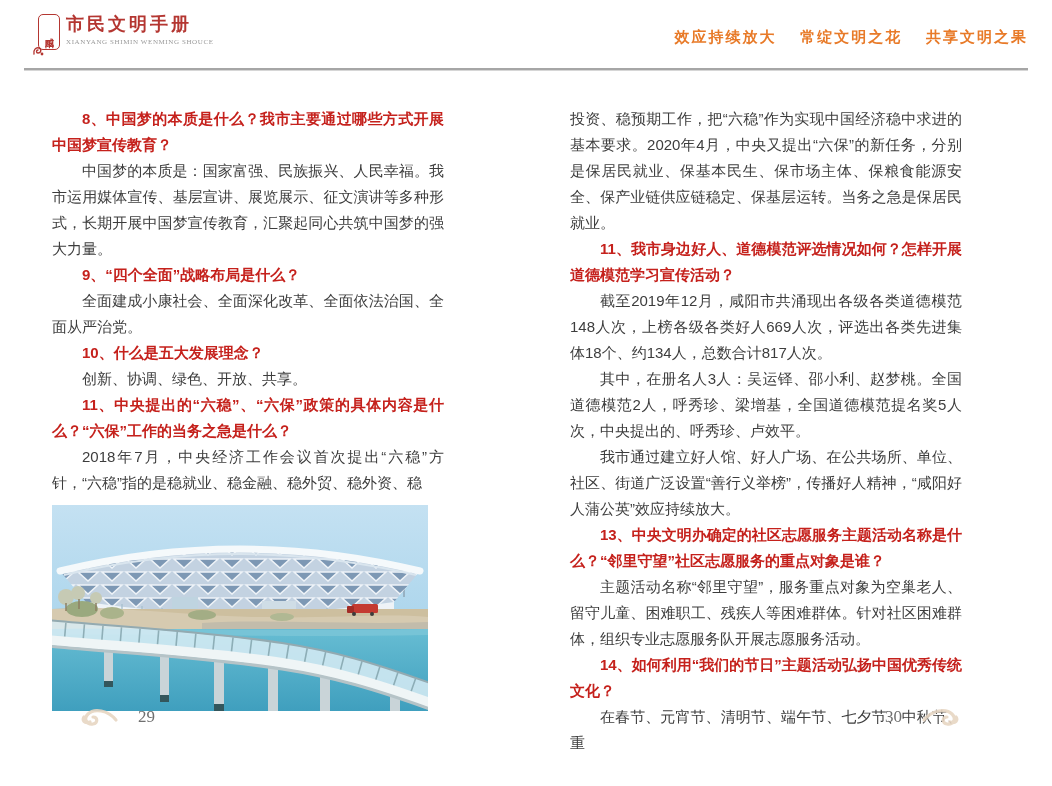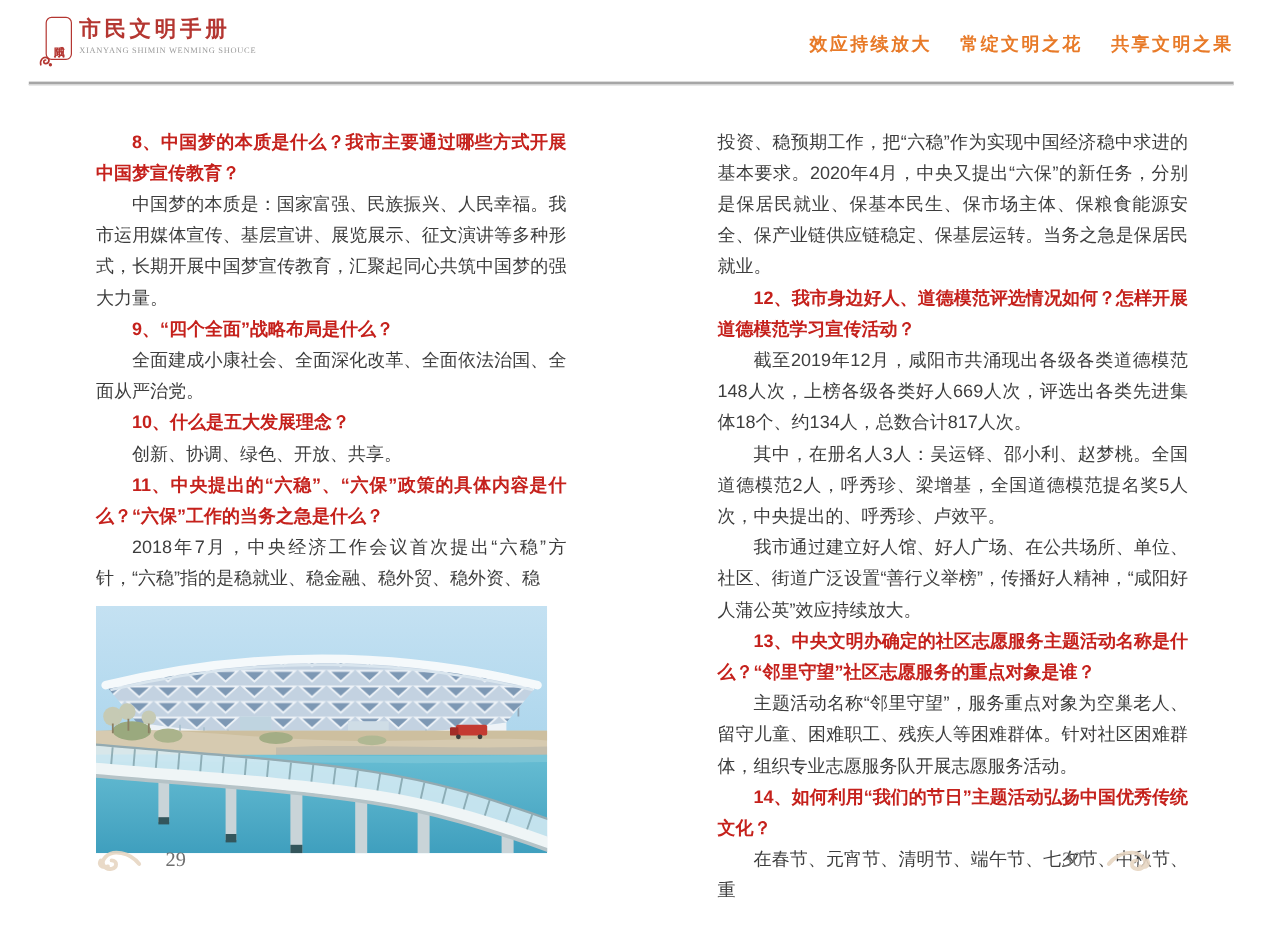--- a/index.html
+++ b/index.html
@@ -54,21 +54,21 @@
   .slogan span{margin-left:18px;}
   .slogan span:first-child{margin-left:0;}
   .rule{
     position:absolute;left:24px;top:68px;width:1004px;height:2.5px;
     background:var(--rule-gray);
     border-bottom:1px solid #d6d6d6;
   }
   
   main{
     position:absolute;left:0;top:70px;width:1052px;
-    display:flex;padding-left:80px;gap:126px;
+    display:flex;padding-left:52px;gap:126px;
     padding-top:36px;
   }
   .col{width:392px;}
   .col p{
     font-size:15px;line-height:26px;margin:0;
     text-align:justify;text-indent:2em;
   }
   .col p.h{color:var(--heading-red);font-weight:bold;}
   .col p.b{color:var(--body-ink);}
   .col p.noindent{text-indent:0;}
@@ -213,21 +213,21 @@
         <path d="M-6,115 C70,122 160,127 230,138 C282,146 322,158 378,178" fill="none" stroke="#93aab1" stroke-width="2"></path>
 
         <path d="M-6,135 C70,142 160,147 230,158 C282,166 322,178 378,198" fill="none" stroke="#eff5f6" stroke-width="10"></path>
         <path d="M-6,141 C70,148 160,153 230,164 C282,172 322,184 378,204" fill="none" stroke="#b5c3c7" stroke-width="3"></path>
       </svg>
     </figure>
   </section>
 
   <section class="col">
     <p class="b noindent">投资、稳预期工作，把“六稳”作为实现中国经济稳中求进的基本要求。2020年4月，中央又提出“六保”的新任务，分别是保居民就业、保基本民生、保市场主体、保粮食能源安全、保产业链供应链稳定、保基层运转。当务之急是保居民就业。</p>
-    <p class="h">12、我市身边好人、道德模范评选情况如何？怎样开展道德模范学习宣传活动？</p>
+    <p class="h">11、我市身边好人、道德模范评选情况如何？怎样开展道德模范学习宣传活动？</p>
     <p class="b">截至2019年12月，咸阳市共涌现出各级各类道德模范148人次，上榜各级各类好人669人次，评选出各类先进集体18个、约134人，总数合计817人次。</p>
     <p class="b">其中，在册名人3人：吴运铎、邵小利、赵梦桃。全国道德模范2人，呼秀珍、梁增基，全国道德模范提名奖5人次，中央提出的、呼秀珍、卢效平。</p>
     <p class="b">我市通过建立好人馆、好人广场、在公共场所、单位、社区、街道广泛设置“善行义举榜”，传播好人精神，“咸阳好人蒲公英”效应持续放大。</p>
     <p class="h">13、中央文明办确定的社区志愿服务主题活动名称是什么？“邻里守望”社区志愿服务的重点对象是谁？</p>
     <p class="b">主题活动名称“邻里守望”，服务重点对象为空巢老人、留守儿童、困难职工、残疾人等困难群体。针对社区困难群体，组织专业志愿服务队开展志愿服务活动。</p>
     <p class="h">14、如何利用“我们的节日”主题活动弘扬中国优秀传统文化？</p>
     <p class="b">在春节、元宵节、清明节、端午节、七夕节、中秋节、重</p>
   </section>
 </main>
 

